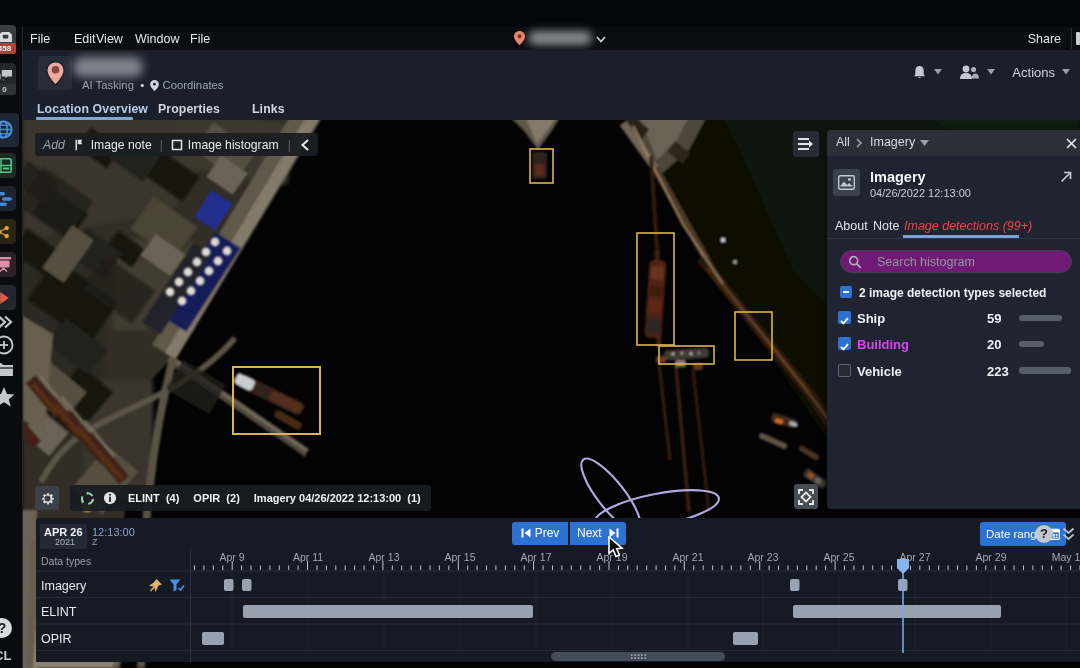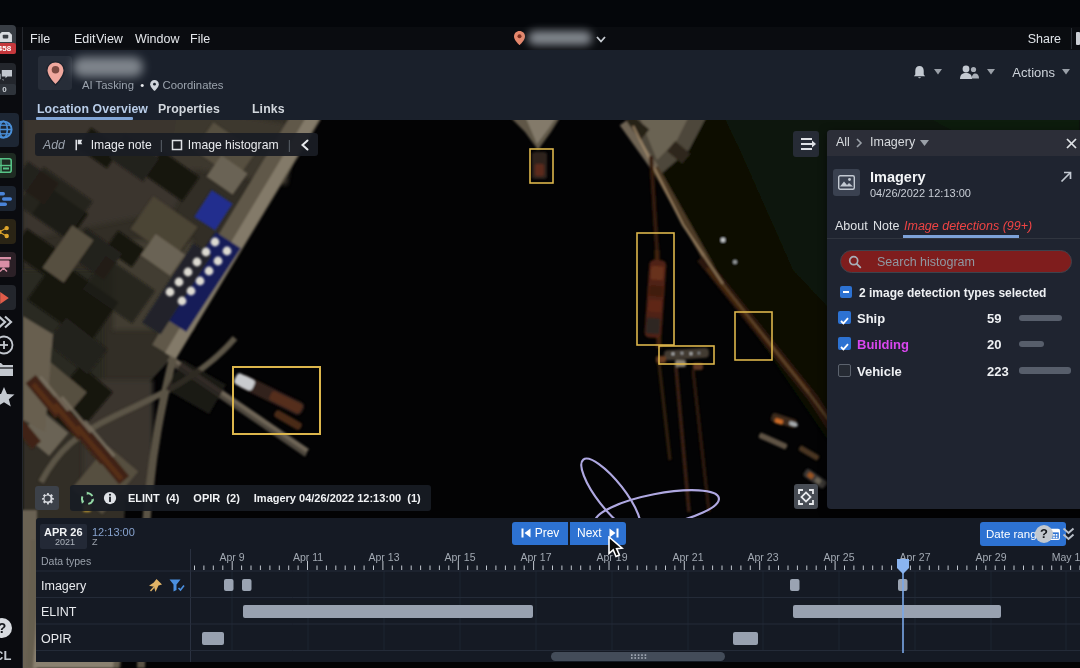--- a/index.html
+++ b/index.html
@@ -124,21 +124,21 @@
         <path d="M3 4 L9 4 L11 6 L21 6 L21 17 L3 17 Z" fill="#c3c8cf"></path>
         <path d="M3 9 L21 9" stroke="#0a0b0f" stroke-width="1.2"></path>
       </svg>
   <svg class="abs" style="left:-8px; top:358px;" width="24" height="24" viewBox="0 0 24 24">
         <path d="M12 2 L15 9 L22.5 9.5 L16.8 14.3 L18.8 21.6 L12 17.3 L5.2 21.6 L7.2 14.3 L1.5 9.5 L9 9 Z" fill="#c3c8cf"></path>
       </svg>
   <div class="abs" style="left:-8px; top:591px; width:20px; height:20px; background:#d8dbe0; border-radius:50%; color:#14171c; font-size:14px; font-weight:bold; text-align:center; line-height:20px;">?</div>
   <div class="abs" style="left:-6px; top:621px; color:#c3c8cf; font-size:13px; font-weight:bold;">CL</div>
 </div>
 
-<div class="abs" id="map" style="left:23px; top:120px; width:1057px; height:391px; background:#bef264;text-align:center;">
+<div class="abs" id="map" style="left:23px; top:120px; width:1057px; height:391px; background:#bef264;">
 <svg width="1057" height="548" viewBox="0 0 1057 548">
   <defs>
     <filter id="soft" x="-30%" y="-30%" width="160%" height="160%">
             <feGaussianBlur stdDeviation="0.8"></feGaussianBlur>
           </filter>
     <filter id="soft2" x="-30%" y="-30%" width="160%" height="160%">
             <feGaussianBlur stdDeviation="2.2"></feGaussianBlur>
           </filter>
   </defs>
   <rect x="0" y="0" width="1057" height="548" fill="#030304"></rect>
@@ -430,21 +430,21 @@
           <path d="M4 1.5 L10.5 1.5 L10.5 8"></path>
         </g>
       </svg>
 
   <div class="abs" style="left:8px; top:89px; color:#dfe2e6; font-size:12.5px;">About</div>
   <div class="abs" style="left:46px; top:89px; color:#dfe2e6; font-size:12.5px;">Note</div>
   <div class="abs" style="left:77px; top:89px; color:#ef4444; font-size:12.5px;font-style:italic;">Image detections (99+)</div>
   <div class="abs" style="left:76px; top:105px; width:116px; height:3px; background:#7da2d8;"></div>
   <div class="abs" style="left:0; top:108px; width:253px; height:1px; background:#30353f;"></div>
 
-  <div class="abs" style="left:13px; top:120px; width:232px; height:23px; background:#7f1d1d; border:1px solid #3c434d; border-radius:12px;">
+  <div class="abs" style="left:13px; top:120px; width:232px; height:23px; background:#701a75; border:1px solid #3c434d; border-radius:12px;">
     <svg class="abs" style="left:7px; top:4px;" width="14" height="14" viewBox="0 0 14 14">
           <circle cx="5.7" cy="5.7" r="4" fill="none" stroke="#a8aeb7" stroke-width="1.7"></circle>
           <line x1="8.8" y1="8.8" x2="12.3" y2="12.3" stroke="#a8aeb7" stroke-width="1.9" stroke-linecap="round"></line>
         </svg>
     <span class="abs" style="left:36px; top:4px; color:#8f98a2; font-size:12.5px;">Search histogram</span>
   </div>
 
   <div class="abs" style="left:13px; top:156px; width:12px; height:12px; background:#2d72d2; border-radius:2px;">
         <div style="width:6px;height:2px;background:#fff;margin:5px 0 0 3px;"></div>
       </div>

